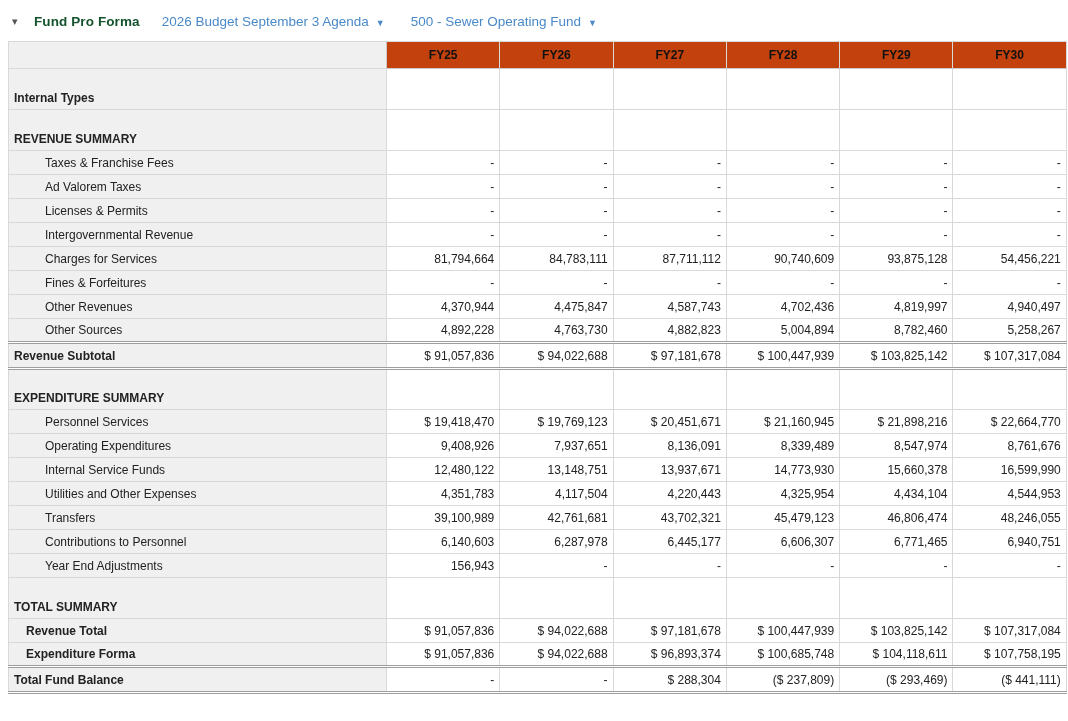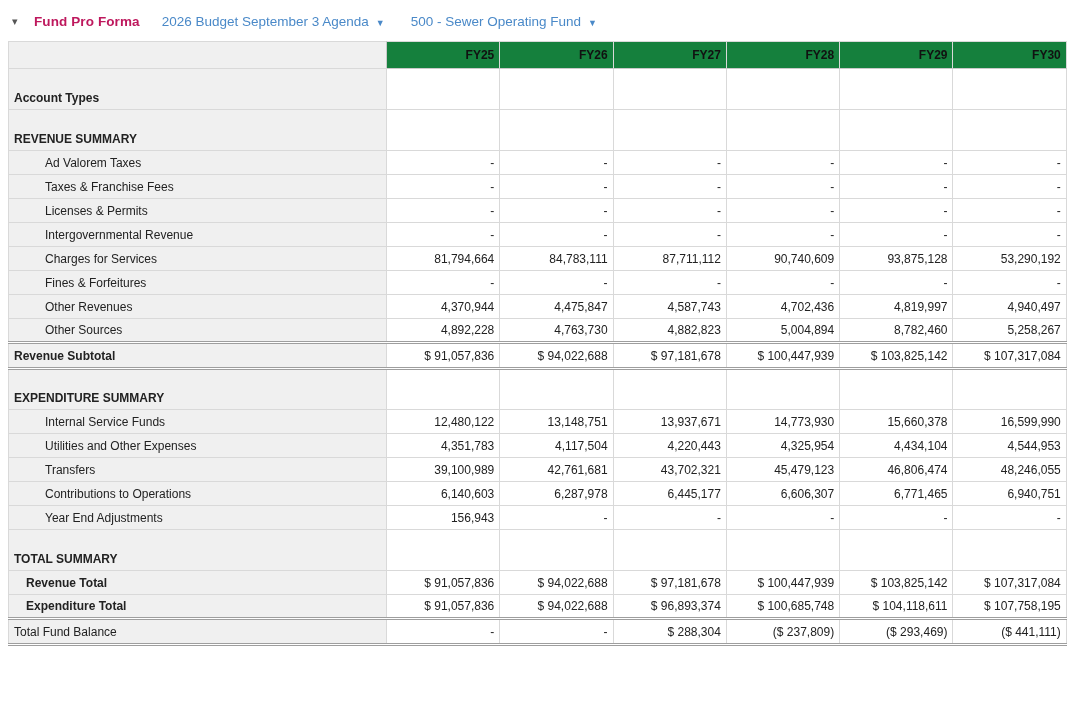--- a/index.html
+++ b/index.html
@@ -24,21 +24,21 @@
   .collapse-caret {
     font-size: 11px;
     color: #555;
     width: 22px;
     cursor: pointer;
     text-align: left;
   }
   .page-title {
     font-size: 13.5px;
     font-weight: bold;
-    color: #be185d;
+    color: #14532d;
     margin-right: 22px;
     letter-spacing: .1px;
   }
   .dropdown {
     color: #4a89c8;
     font-size: 13.5px;
     margin-right: 26px;
     cursor: pointer;
     display: flex;
     align-items: center;
@@ -68,23 +68,23 @@
   }
   table.proforma { border: 1px solid #b8b8b8; }
   col.c-label { width: 378px; }
   col.c-val   { width: 113.3px; }
 
   thead th.corner {
     background: #f0f0f0;
     border-right: 1px solid #c9c9c9;
   }
   thead th.col-head {
-    background: #15803d;
+    background: #c2410c;
     font-weight: bold;
-    text-align: right;
+    text-align: center;
     height: 27px;
     color: #111;
     border-bottom: 1px solid #c9c9c9;
   }
   td.label {
     background: #f0f0f0;
     border-right: 1px solid #c9c9c9;
     border-left: 1px solid #b8b8b8;
     color: #222;
   }
@@ -106,21 +106,21 @@
 
   tr.subtotal   { height: 26px; }
   tr.subtotal td { border-top: 3px double #9e9e9e; border-bottom: 3px double #9e9e9e; }
   tr.subtotal td.label { font-weight: bold; padding-left: 5px; }
 
   tr.total      { height: 24px; }
   tr.total td.label { font-weight: bold; padding-left: 17px; margin-top: 16px; }
 
   tr.balance    { height: 26px; }
   tr.balance td { border-top: 3px double #9e9e9e; border-bottom: 3px double #9e9e9e; }
-  tr.balance td.label { font-weight: normal; padding-left: 5px; }
+  tr.balance td.label { font-weight: bold; padding-left: 5px; }
 </style>
 </head>
 <body>
 
 <div class="page">
 
   <div class="topbar">
     <span class="collapse-caret">▾</span>
     <span class="page-title">Fund Pro Forma</span>
     <span class="dropdown">
@@ -149,48 +149,48 @@
       <th class="col-head">FY25</th>
           <th class="col-head">FY26</th>
           <th class="col-head">FY27</th>
           <th class="col-head">FY28</th>
           <th class="col-head">FY29</th>
           <th class="col-head">FY30</th>
         </tr>
     </thead>
     <tbody id="table-body">
         <tr class="section">
-          <td class="label">Account Types</td>
+          <td class="label">Internal Types</td>
           <td class="num"></td>
           <td class="num"></td>
           <td class="num"></td>
           <td class="num"></td>
           <td class="num"></td>
           <td class="num"></td>
         </tr>
         <tr class="section">
           <td class="label">REVENUE SUMMARY</td>
           <td class="num"></td>
           <td class="num"></td>
           <td class="num"></td>
           <td class="num"></td>
           <td class="num"></td>
           <td class="num"></td>
         </tr>
         <tr class="detail">
+          <td class="label">Taxes &amp; Franchise Fees</td>
+          <td class="num">-</td>
+          <td class="num">-</td>
+          <td class="num">-</td>
+          <td class="num">-</td>
+          <td class="num">-</td>
+          <td class="num">-</td>
+        </tr>
+        <tr class="detail">
           <td class="label">Ad Valorem Taxes</td>
-          <td class="num">-</td>
-          <td class="num">-</td>
-          <td class="num">-</td>
-          <td class="num">-</td>
-          <td class="num">-</td>
-          <td class="num">-</td>
-        </tr>
-        <tr class="detail">
-          <td class="label">Taxes &amp; Franchise Fees</td>
           <td class="num">-</td>
           <td class="num">-</td>
           <td class="num">-</td>
           <td class="num">-</td>
           <td class="num">-</td>
           <td class="num">-</td>
         </tr>
         <tr class="detail">
           <td class="label">Licenses &amp; Permits</td>
           <td class="num">-</td>
@@ -209,21 +209,21 @@
           <td class="num">-</td>
           <td class="num">-</td>
         </tr>
         <tr class="detail">
           <td class="label">Charges for Services</td>
           <td class="num">81,794,664</td>
           <td class="num">84,783,111</td>
           <td class="num">87,711,112</td>
           <td class="num">90,740,609</td>
           <td class="num">93,875,128</td>
-          <td class="num">53,290,192</td>
+          <td class="num">54,456,221</td>
         </tr>
         <tr class="detail">
           <td class="label">Fines &amp; Forfeitures</td>
           <td class="num">-</td>
           <td class="num">-</td>
           <td class="num">-</td>
           <td class="num">-</td>
           <td class="num">-</td>
           <td class="num">-</td>
         </tr>
@@ -257,20 +257,38 @@
         <tr class="section">
           <td class="label">EXPENDITURE SUMMARY</td>
           <td class="num"></td>
           <td class="num"></td>
           <td class="num"></td>
           <td class="num"></td>
           <td class="num"></td>
           <td class="num"></td>
         </tr>
         <tr class="detail">
+          <td class="label">Personnel Services</td>
+          <td class="num">$ 19,418,470</td>
+          <td class="num">$ 19,769,123</td>
+          <td class="num">$ 20,451,671</td>
+          <td class="num">$ 21,160,945</td>
+          <td class="num">$ 21,898,216</td>
+          <td class="num">$ 22,664,770</td>
+        </tr>
+        <tr class="detail">
+          <td class="label">Operating Expenditures</td>
+          <td class="num">9,408,926</td>
+          <td class="num">7,937,651</td>
+          <td class="num">8,136,091</td>
+          <td class="num">8,339,489</td>
+          <td class="num">8,547,974</td>
+          <td class="num">8,761,676</td>
+        </tr>
+        <tr class="detail">
           <td class="label">Internal Service Funds</td>
           <td class="num">12,480,122</td>
           <td class="num">13,148,751</td>
           <td class="num">13,937,671</td>
           <td class="num">14,773,930</td>
           <td class="num">15,660,378</td>
           <td class="num">16,599,990</td>
         </tr>
         <tr class="detail">
           <td class="label">Utilities and Other Expenses</td>
@@ -284,21 +302,21 @@
         <tr class="detail">
           <td class="label">Transfers</td>
           <td class="num">39,100,989</td>
           <td class="num">42,761,681</td>
           <td class="num">43,702,321</td>
           <td class="num">45,479,123</td>
           <td class="num">46,806,474</td>
           <td class="num">48,246,055</td>
         </tr>
         <tr class="detail">
-          <td class="label">Contributions to Operations</td>
+          <td class="label">Contributions to Personnel</td>
           <td class="num">6,140,603</td>
           <td class="num">6,287,978</td>
           <td class="num">6,445,177</td>
           <td class="num">6,606,307</td>
           <td class="num">6,771,465</td>
           <td class="num">6,940,751</td>
         </tr>
         <tr class="detail">
           <td class="label">Year End Adjustments</td>
           <td class="num">156,943</td>
@@ -320,21 +338,21 @@
         <tr class="total">
           <td class="label">Revenue Total</td>
           <td class="num">$ 91,057,836</td>
           <td class="num">$ 94,022,688</td>
           <td class="num">$ 97,181,678</td>
           <td class="num">$ 100,447,939</td>
           <td class="num">$ 103,825,142</td>
           <td class="num">$ 107,317,084</td>
         </tr>
         <tr class="total">
-          <td class="label">Expenditure Total</td>
+          <td class="label">Expenditure Forma</td>
           <td class="num">$ 91,057,836</td>
           <td class="num">$ 94,022,688</td>
           <td class="num">$ 96,893,374</td>
           <td class="num">$ 100,685,748</td>
           <td class="num">$ 104,118,611</td>
           <td class="num">$ 107,758,195</td>
         </tr>
         <tr class="balance">
           <td class="label">Total Fund Balance</td>
           <td class="num">-</td>

